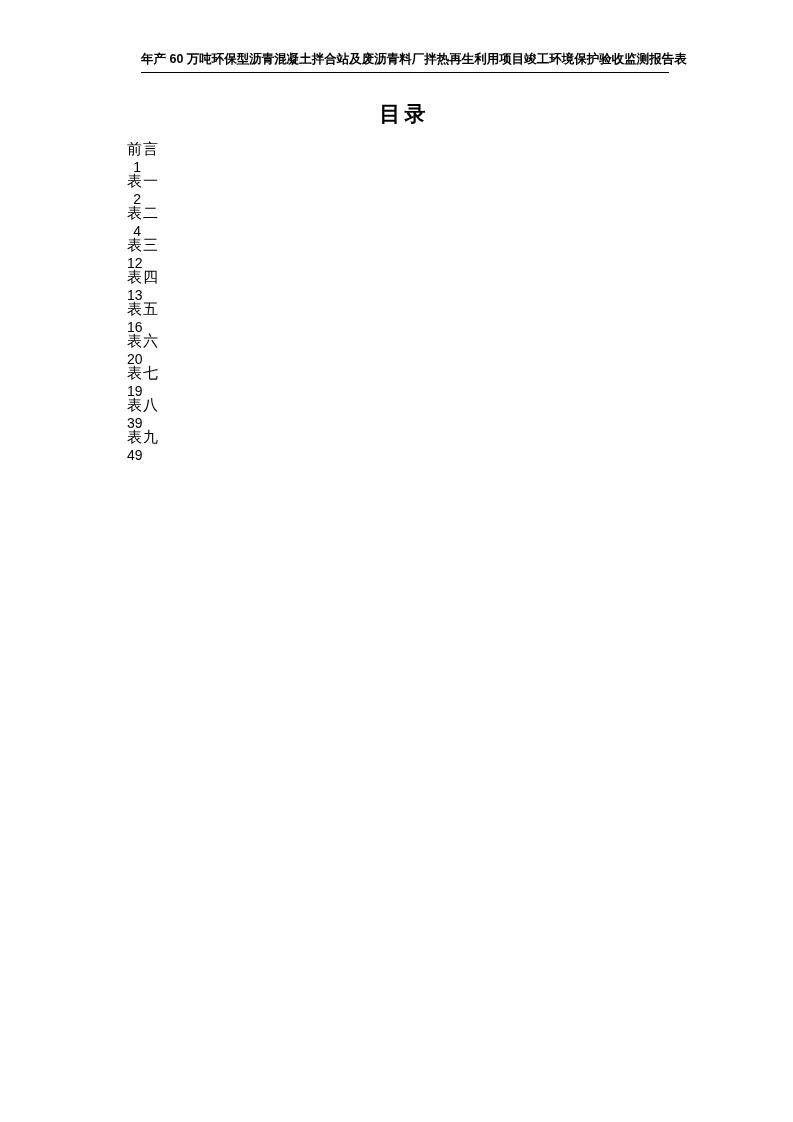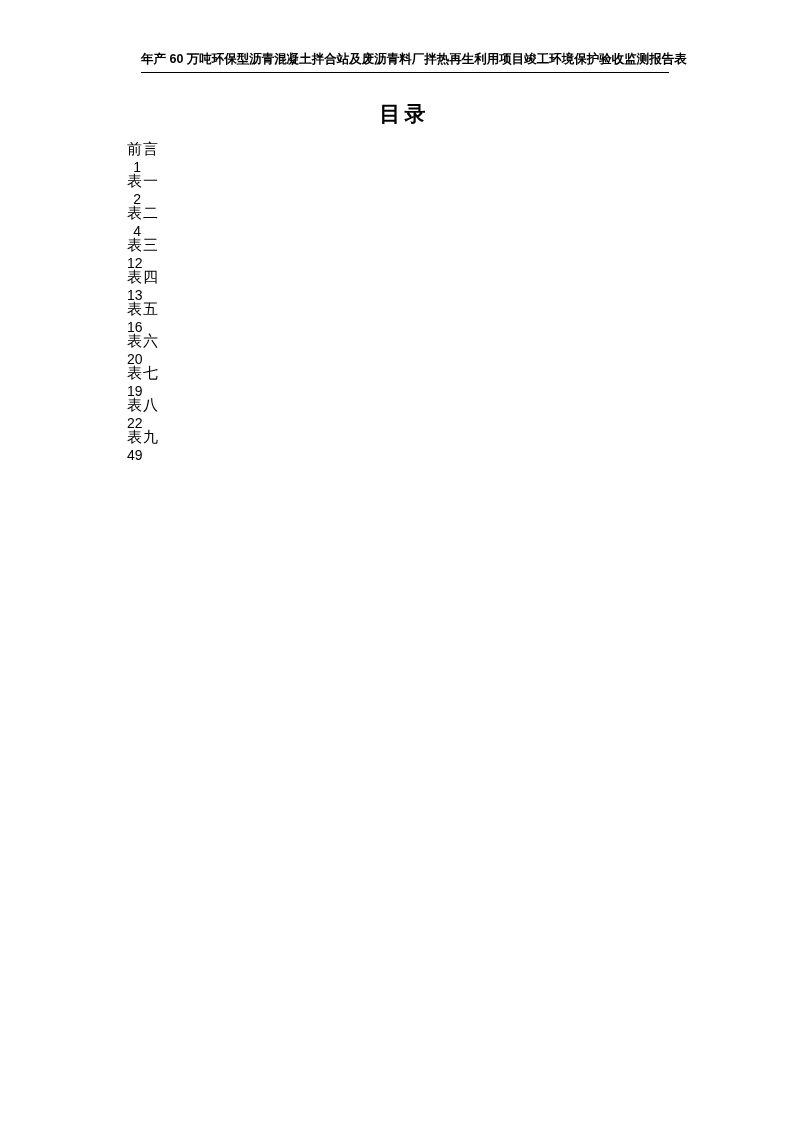--- a/index.html
+++ b/index.html
@@ -153,21 +153,21 @@
 
     <div class="toc-entry">
       <span class="toc-label">表七</span>
       <span class="toc-leader">................................................................................................................................................</span>
       <span class="toc-page">19</span>
     </div>
 
     <div class="toc-entry">
       <span class="toc-label">表八</span>
       <span class="toc-leader">................................................................................................................................................</span>
-      <span class="toc-page">22</span>
+      <span class="toc-page">39</span>
     </div>
 
     <div class="toc-entry">
       <span class="toc-label">表九</span>
       <span class="toc-leader">................................................................................................................................................</span>
       <span class="toc-page">49</span>
     </div>
 
   </div>
 </div>

